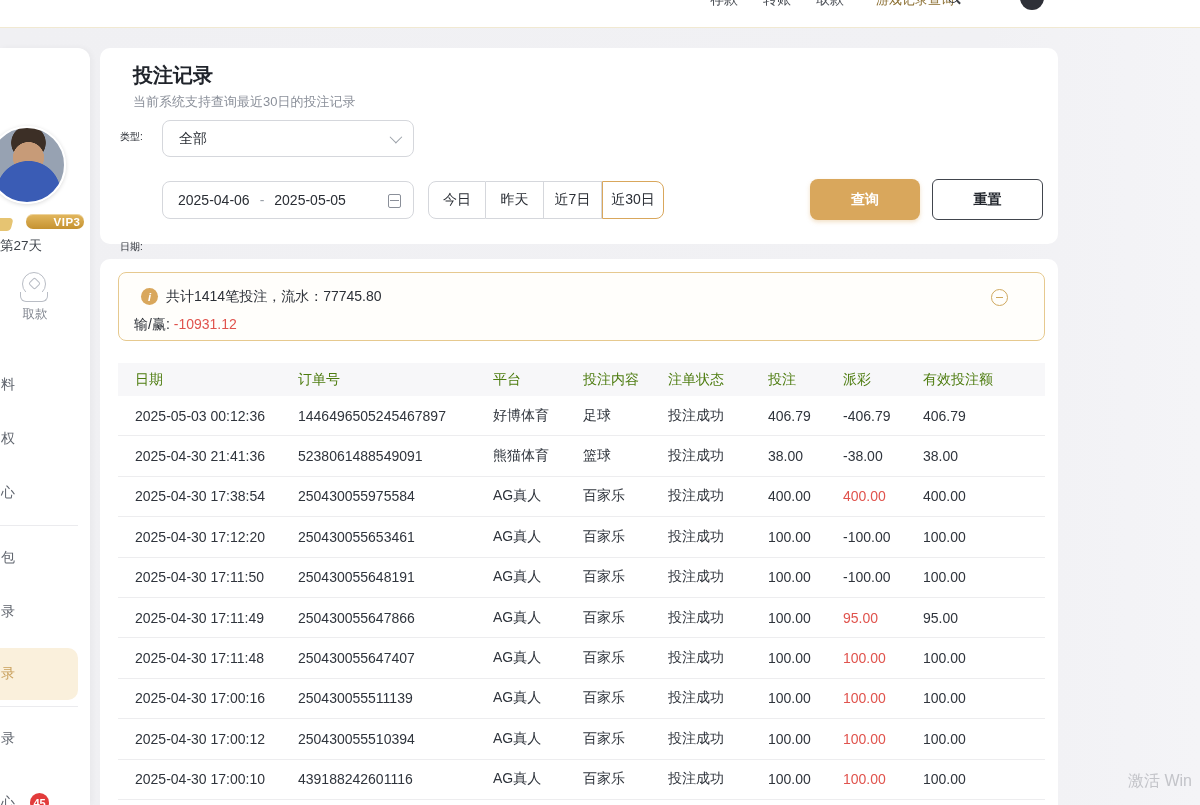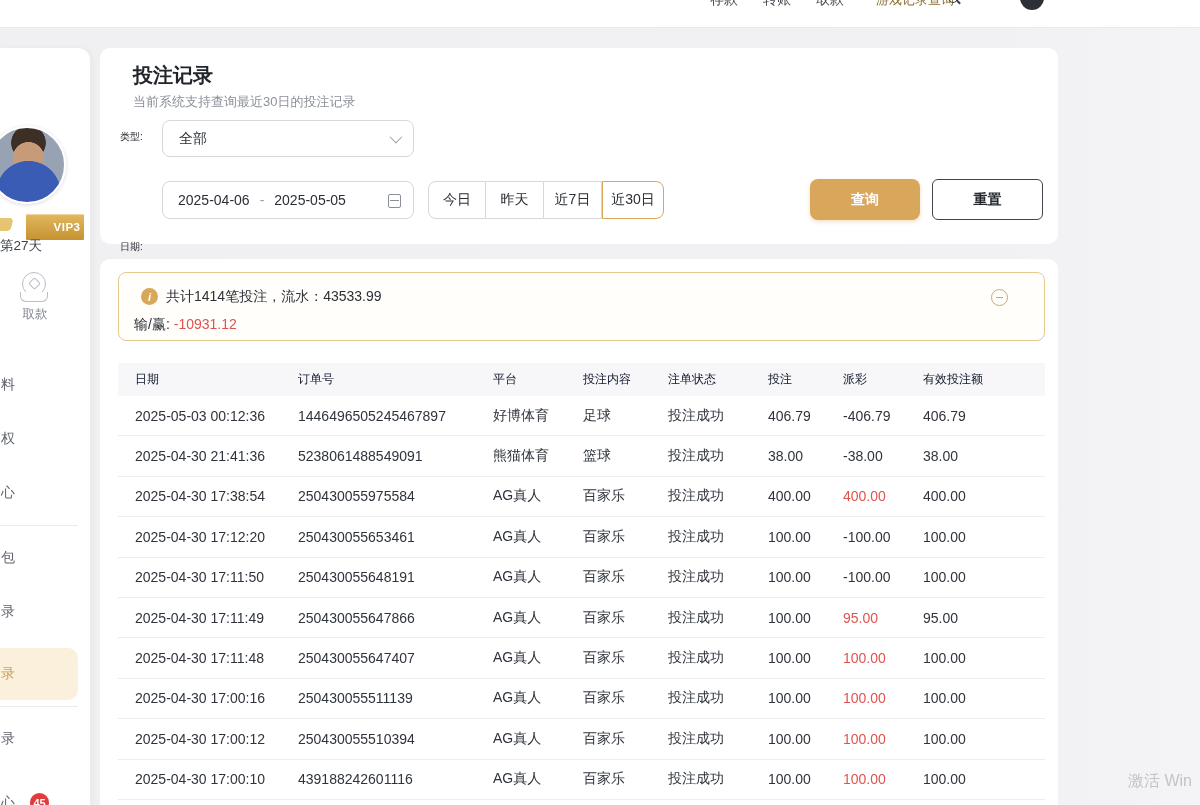--- a/index.html
+++ b/index.html
@@ -19,21 +19,21 @@
   
   .sidebar { position:absolute; left:0; top:48px; width:90px; height:757px; background:#fff; border-radius:0 12px 0 0; box-shadow:2px 0 6px rgba(0,0,0,.04); overflow:hidden; }
   .avatar { position:absolute; left:-12px; top:78px; width:78px; height:78px; border-radius:50%;
     background:
       radial-gradient(circle at 52% 88%, #3a5cb5 0 42%, transparent 43%),
       radial-gradient(circle at 52% 40%, #c79b78 0 26%, transparent 27%),
       radial-gradient(circle at 52% 20%, #3c2f26 0 24%, transparent 25%),
       radial-gradient(circle at 50% 50%, #97a2b2 0 100%);
     border:2px solid #fff; box-shadow:0 1px 4px rgba(0,0,0,.15); }
   .vip-wing { position:absolute; left:-6px; top:170px; width:18px; height:13px; background:#e6c472; border-radius:4px; transform:skewX(-14deg); }
-  .vip-badge { position:absolute; left:26px; top:166px; width:58px; height:26px; border-radius:1px;
+  .vip-badge { position:absolute; left:26px; top:166px; width:58px; height:15px; border-radius:7px;
     background:linear-gradient(180deg,#e3b85f,#c59231); color:#fff; font-weight:bold; font-size:11.5px;
     display:flex; align-items:center; justify-content:center; letter-spacing:.5px; box-shadow:inset 0 1px 0 rgba(255,255,255,.4);padding-left:24px; }
   .day-text { position:absolute; left:0px; top:189px; font-size:13.5px; color:#3b4048; }
   .wd-block { position:absolute; left:0; top:224px; width:70px; text-align:center; cursor:pointer; }
   .wd-icon { position:relative; width:34px; height:32px; margin:0 auto; }
   .wd-icon .ring { position:absolute; left:4px; top:0; width:24px; height:24px; border:1.5px solid #b9bdc5; border-radius:50%; }
   .wd-icon .gem { position:absolute; left:12px; top:7px; width:9px; height:9px; border:1.5px solid #b9bdc5; transform:rotate(45deg); border-radius:2px; }
   .wd-icon .base { position:absolute; left:2px; top:20px; width:28px; height:10px; border:1.5px solid #b9bdc5; border-top:none; border-radius:0 0 6px 6px; background:#fff; }
   .wd-label { margin-top:2px; font-size:12.5px; color:#7d828c; }
   .side-menu { position:absolute; left:0; top:310px; width:90px; }
@@ -77,21 +77,21 @@
   .banner { position:absolute; left:18px; top:13px; width:927px; height:69px; border:1px solid #e6c98f; border-radius:8px; background:#fffefb; }
   .info-ic { position:absolute; left:22px; top:15px; width:17px; height:17px; border-radius:50%; background:var(--accent,#d9a75c); color:#fff; font-size:11px; font-weight:bold; display:flex; align-items:center; justify-content:center; font-style:italic; }
   .banner .l1 { position:absolute; left:47px; top:15px; font-size:14px; color:#2b2f36; }
   .banner .l2 { position:absolute; left:15px; top:43px; font-size:14px; color:#2b2f36; }
   .banner .l2 b { font-weight:normal; color:var(--red,#e0534d); margin-left:4px; }
   .collapse-ic { position:absolute; right:36px; top:16px; width:17px; height:17px; border:1.5px solid #cfa85e; border-radius:50%; cursor:pointer; }
   .collapse-ic::after { content:""; position:absolute; left:3.5px; top:6.5px; width:7px; height:1.5px; background:#cfa85e; }
 
   
   .tbl { position:absolute; left:18px; top:104px; width:927px; }
-  .thead { display:flex; height:33px; background:#f7f7f9; align-items:center; font-size:12px; color:#0f172a; }
+  .thead { display:flex; height:33px; background:#f7f7f9; align-items:center; font-size:14px; color:#4d7c0f; }
   .trow { display:flex; height:40.4px; align-items:center; font-size:14px; color:#2f343c; border-bottom:1px solid #ededef; background:#fff; }
   .c { overflow:hidden; white-space:nowrap; }
   .c0 { width:180px; padding-left:17px; }
   .c1 { width:195px; }
   .c2 { width:90px; }
   .c3 { width:85px; }
   .c4 { width:100px; }
   .c5 { width:75px; }
   .c6 { width:80px; }
   .c7 { width:102px; }
@@ -183,21 +183,21 @@
         <button class="quick-btn active">近30日</button>
       </div>
 
     <button class="btn-search">查询</button>
     <button class="btn-reset">重置</button>
   </div>
 
   <div class="card" id="card-results">
     <div class="banner">
       <span class="info-ic">i</span>
-      <span class="l1">共计1414笔投注，流水：43533.99</span>
+      <span class="l1">共计1414笔投注，流水：77745.80</span>
       <span class="l2">
         <span>输/赢:</span><b>-10931.12</b>
       </span>
       <span class="collapse-ic"></span>
     </div>
 
     <div class="tbl">
       <div class="thead" id="thead">
           <div class="c c0">日期</div>
           <div class="c c1">订单号</div>

